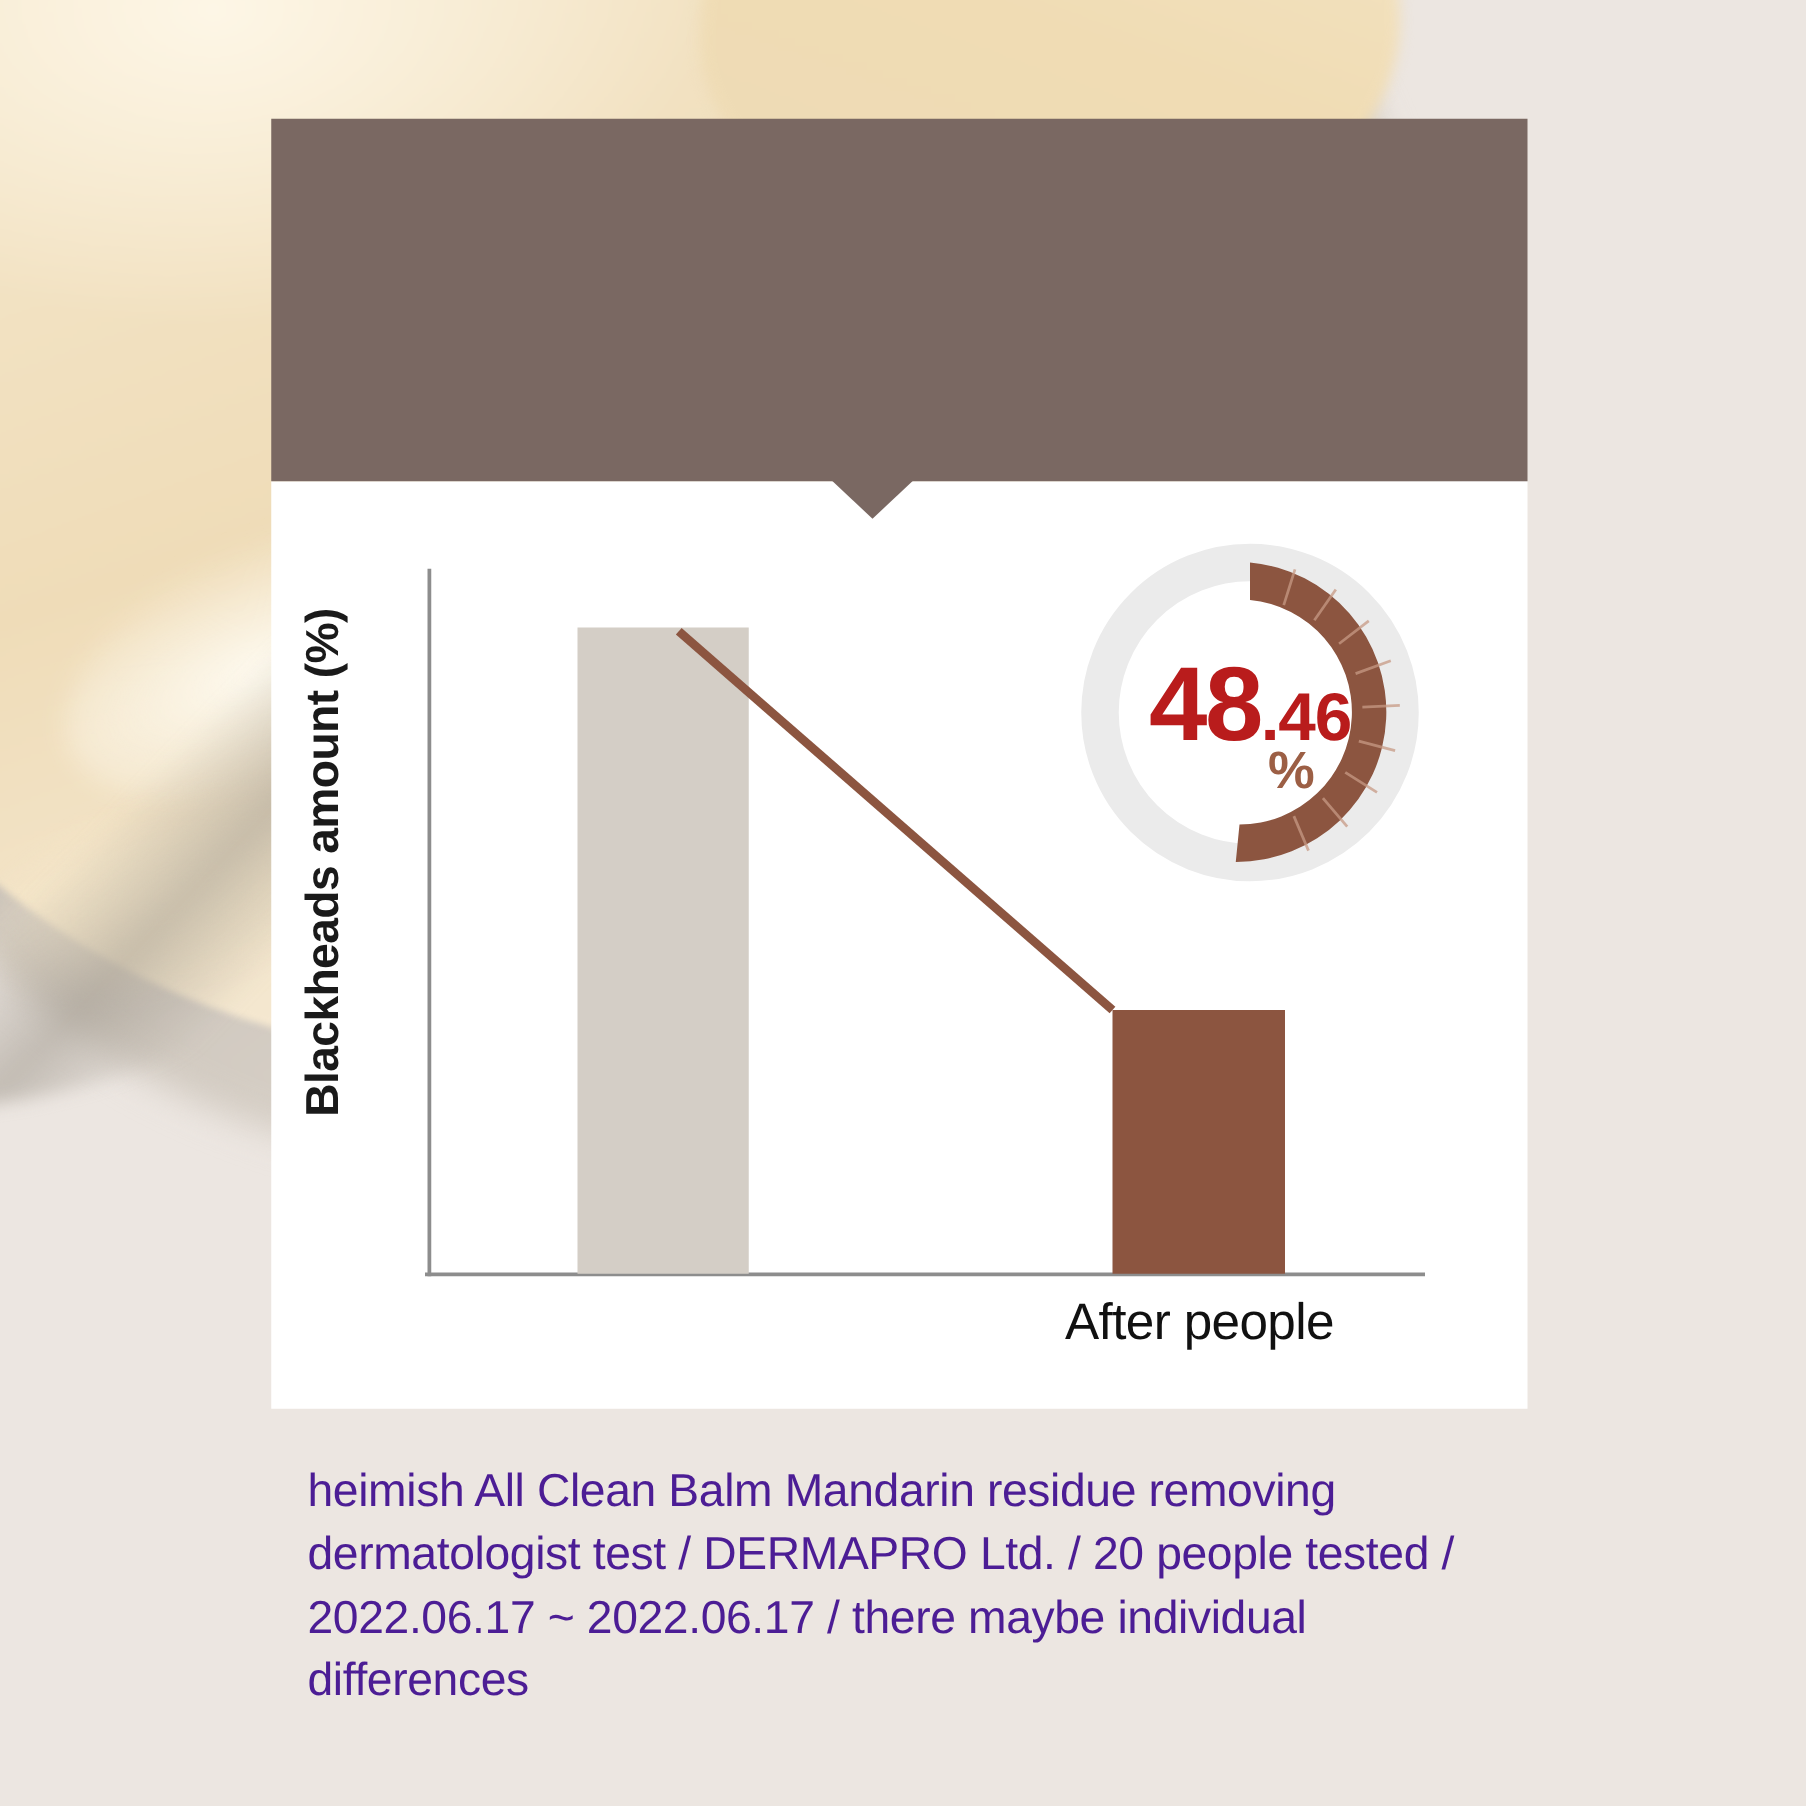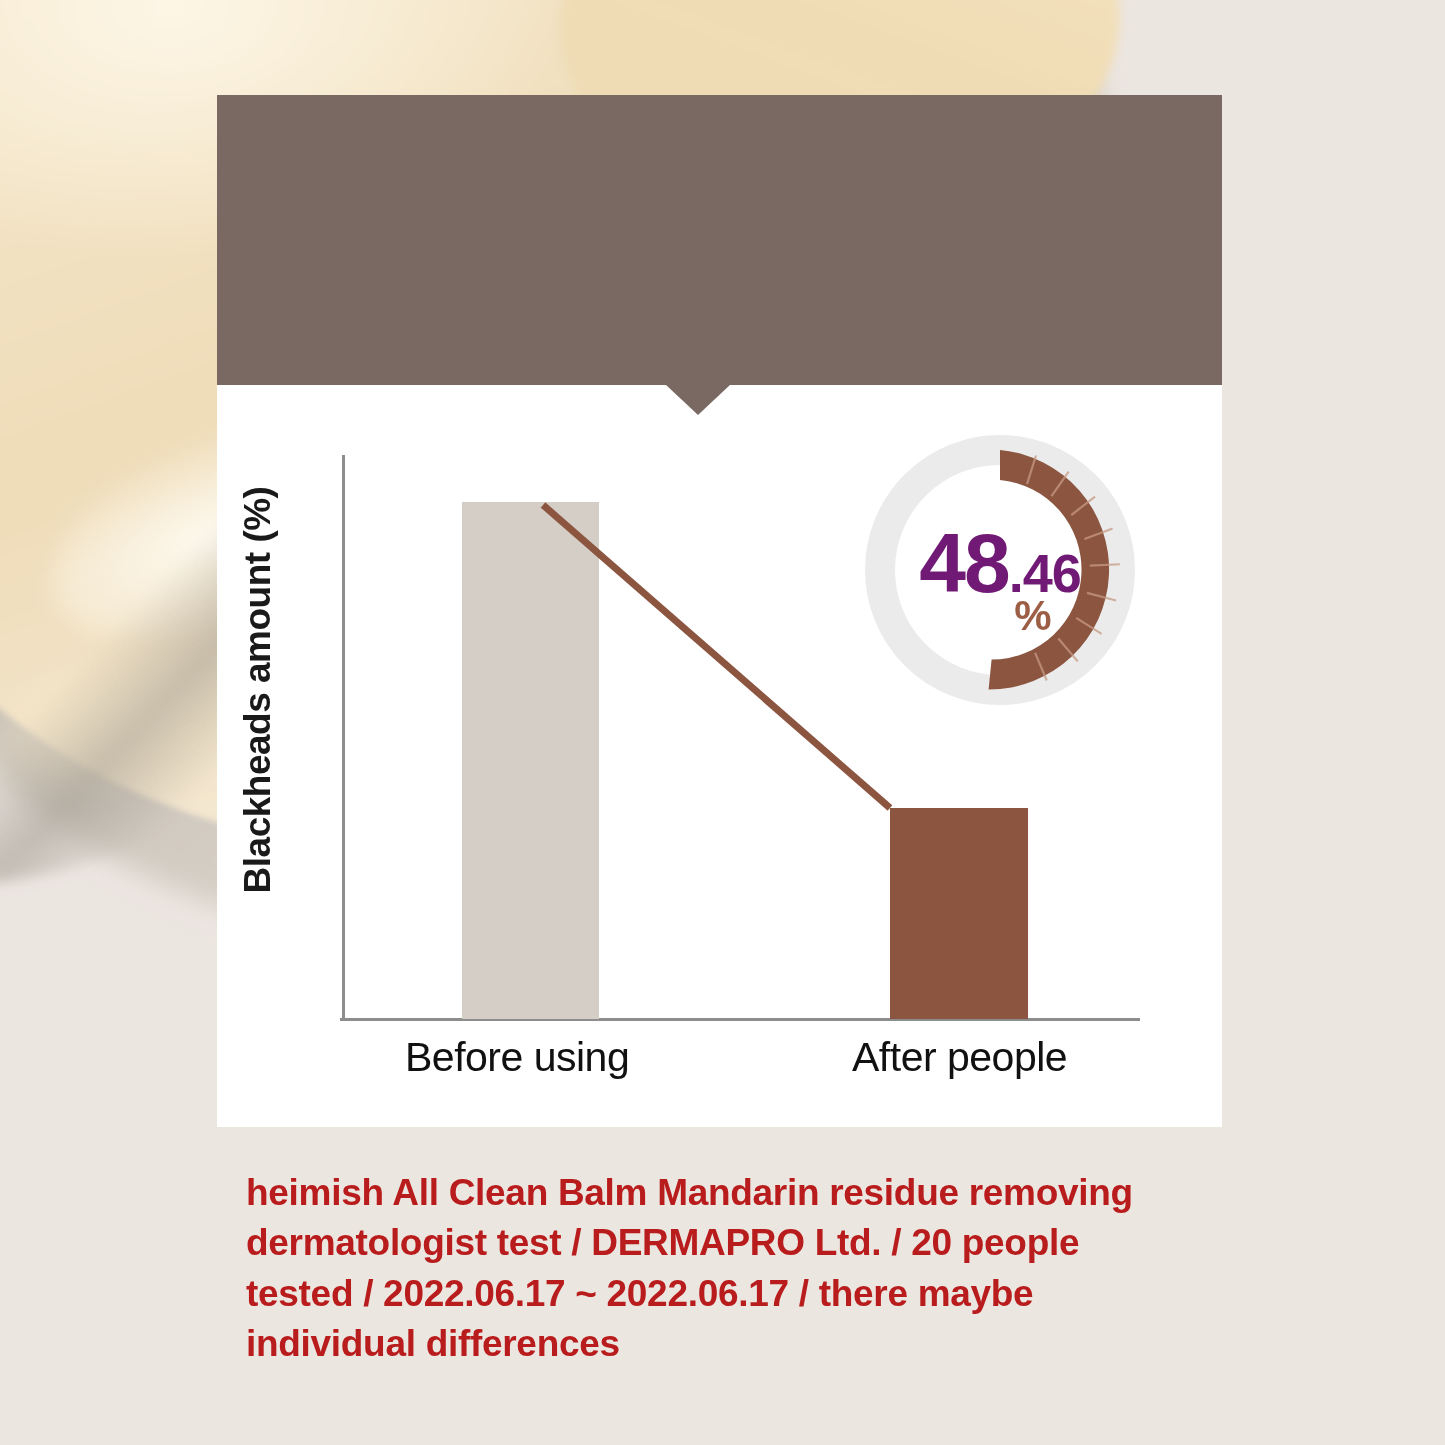--- a/index.html
+++ b/index.html
@@ -200,21 +200,21 @@
     left: 855px; top: 425px;
     width: 290px; height: 290px;
     z-index: 8;
     pointer-events: none;
   }
   .dv-inner {
     position: absolute;
     left: 0; top: 96px;
     width: 290px;
     text-align: center;
-    color: #701a75;
+    color: #b91c1c;
     font-weight: bold;
     line-height: 1;
   }
   .dv-int {
     font-size: 84px;
     letter-spacing: -2px;
     vertical-align: baseline;
   }
   .dv-frac {
     font-size: 54px;
@@ -234,24 +234,23 @@
     line-height: 1;
   }
 
   
   .caption {
     position: absolute;
     left: 246px; top: 1168px;
     width: 950px;
     font-size: 37px;
     line-height: 1.36;
-    color: #b91c1c;
+    color: #4c1d95;
     letter-spacing: -0.3px;
     z-index: 4;
-    font-weight: bold;
   }
 </style>
 </head>
 <body>
 
 <div id="root">
 
   <div class="bg-photo">
     <div class="bg-base"></div>
     <div class="blob-shadow"></div>
@@ -273,21 +272,20 @@
   <div class="axis-x"></div>
   <div class="ylabel">Blackheads amount (%)</div>
 
   <div class="bar bar-before"></div>
   <div class="bar bar-after"></div>
 
   <svg class="trend-line" viewBox="0 0 800 600">
     <polyline points="203,55 550,358" fill="none" stroke="#8c5540" stroke-width="7" stroke-linecap="butt"></polyline>
   </svg>
 
-  <div class="xlabel xlabel-before">Before using</div>
   <div class="xlabel xlabel-after">After people</div>
 
   <svg class="donut-wrap" viewBox="0 0 290 290">
     <circle cx="145" cy="145" r="120" fill="none" stroke="#ebebeb" stroke-width="30"></circle>
 
     <path d="M 145 25 A 120 120 0 0 1 133.6 264.5 L 136.6 234.6 A 90 90 0 0 0 145 55 Z" fill="#8c5540"></path>
 
     <g stroke="#c79a85" stroke-width="2.2" opacity="0.75">
       <line x1="145" y1="25" x2="145" y2="55" transform="rotate(17.45 145 145)"></line>
       <line x1="145" y1="25" x2="145" y2="55" transform="rotate(34.9 145 145)"></line>

